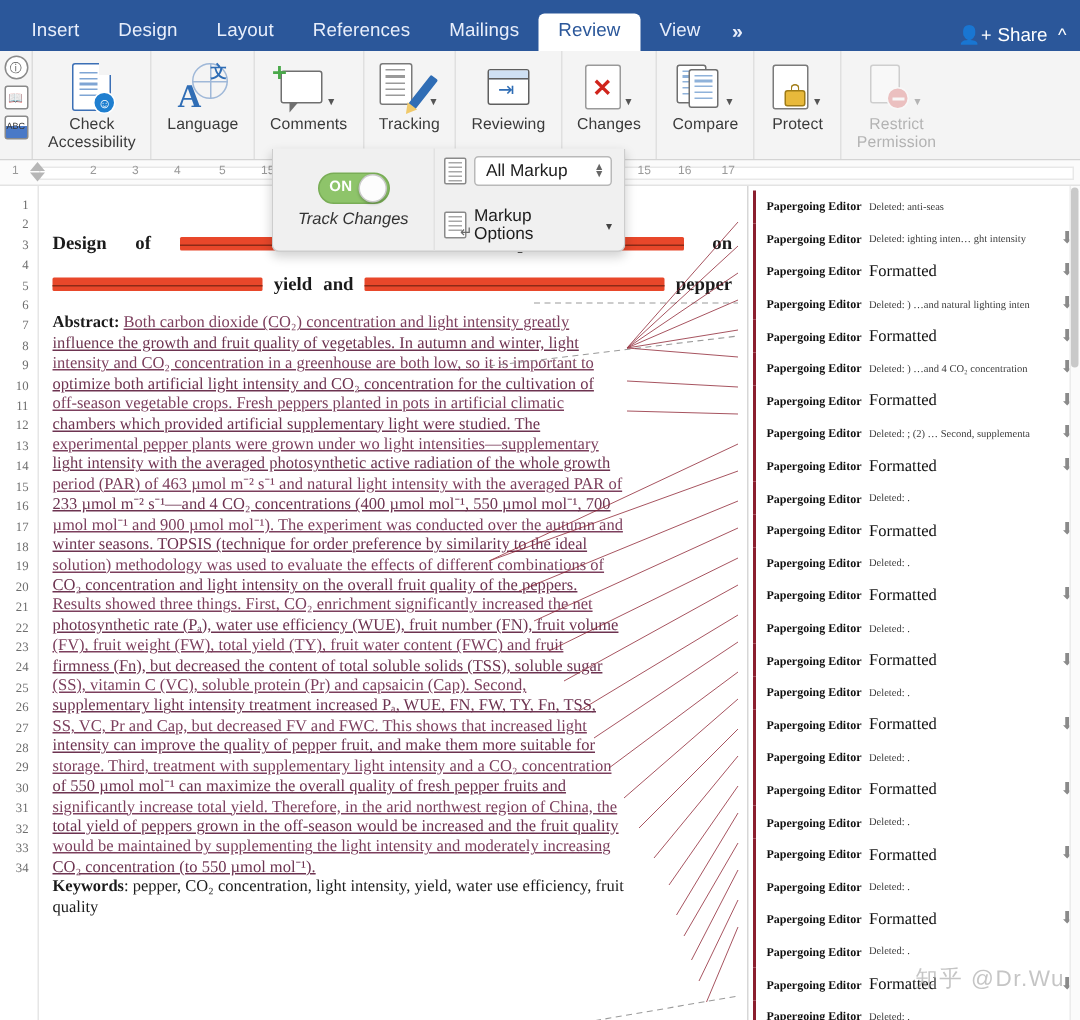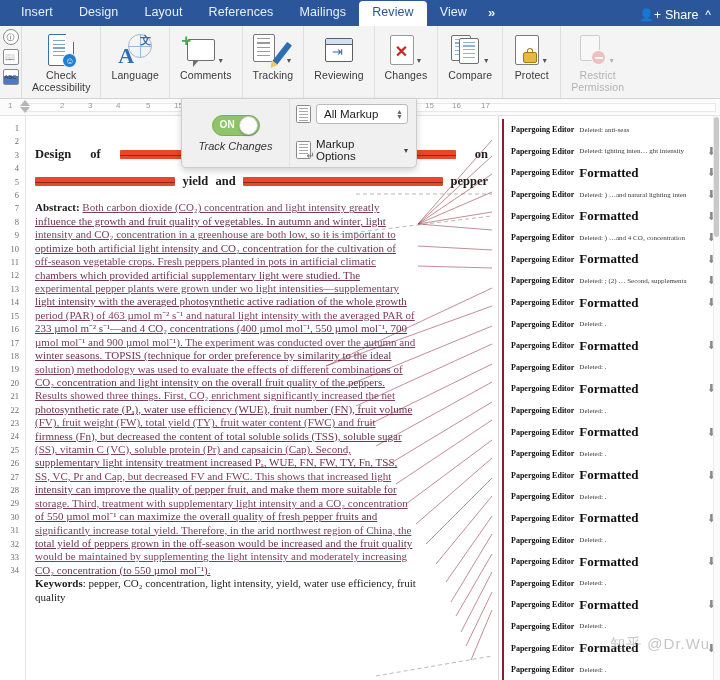--- a/index.html
+++ b/index.html
@@ -5,21 +5,21 @@
   * { box-sizing: border-box; margin: 0; padding: 0; }
   html, body {
     width: 720px; height: 680px;
     overflow: hidden;
     font-family: "Liberation Sans", sans-serif;
     background: #ffffff;
   }
 
   
   .tabbar {
-    height: 26px;
+    height: 34px;
     background: #2b579a;
     display: flex;
     align-items: flex-end;
     position: relative;
     padding-left: 8px;
   }
   .tab {
     color: #e8eefb;
     font-size: 12.5px;
     padding: 4px 13px 6px 13px;
@@ -377,21 +377,21 @@
     position:absolute; left:3px; top:0; bottom:0; width:2px; background:#8b1f2f;
   }
   .rev-author {
     font-size: 8px; font-weight: bold; color:#101010; white-space:nowrap;
     font-family:"Liberation Serif", serif;
   }
   .rev-text {
     font-size: 7px; color:#3a3a3a; white-space:nowrap; overflow:hidden;
     flex:1; text-overflow:clip;
   }
-  .rev-text.fmt { font-size: 13px; font-weight:bold; color:#101010; }
+  .rev-text.fmt { font-size: 11px; font-weight:normal; color:#101010; }
   .rev-arrow {
     flex:none; color:#8a8a8a; font-size:11px; line-height:11px;
   }
   .scrollbar {
     position:absolute; right:0; top:0; bottom:0; width:7px; background:#fbfbfb;
     border-left:1px solid #ececec;
   }
   .scrollthumb {
     position:absolute; right:1px; top:1px; width:5px; height:120px;
     background:#c9c9c9; border-radius:3px;

